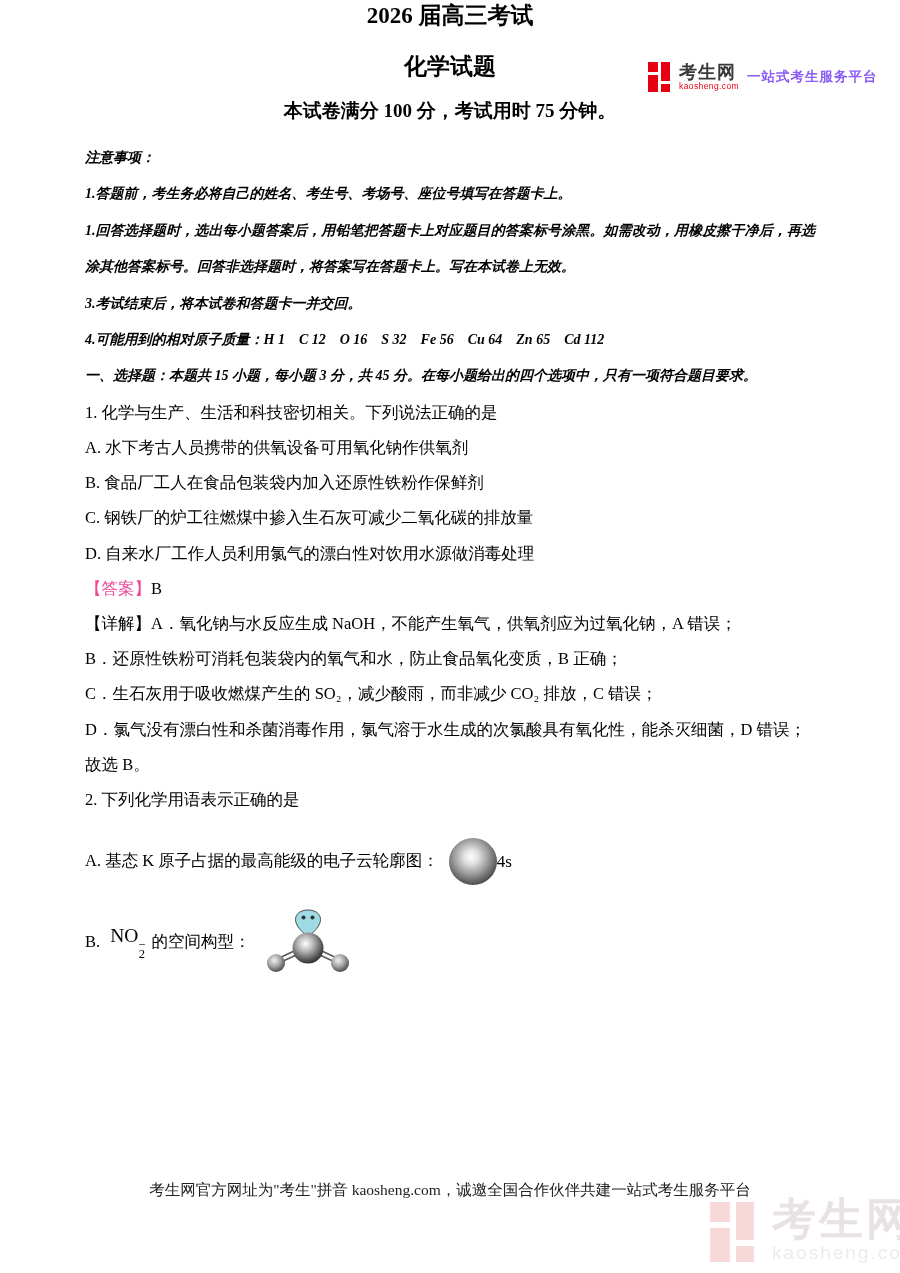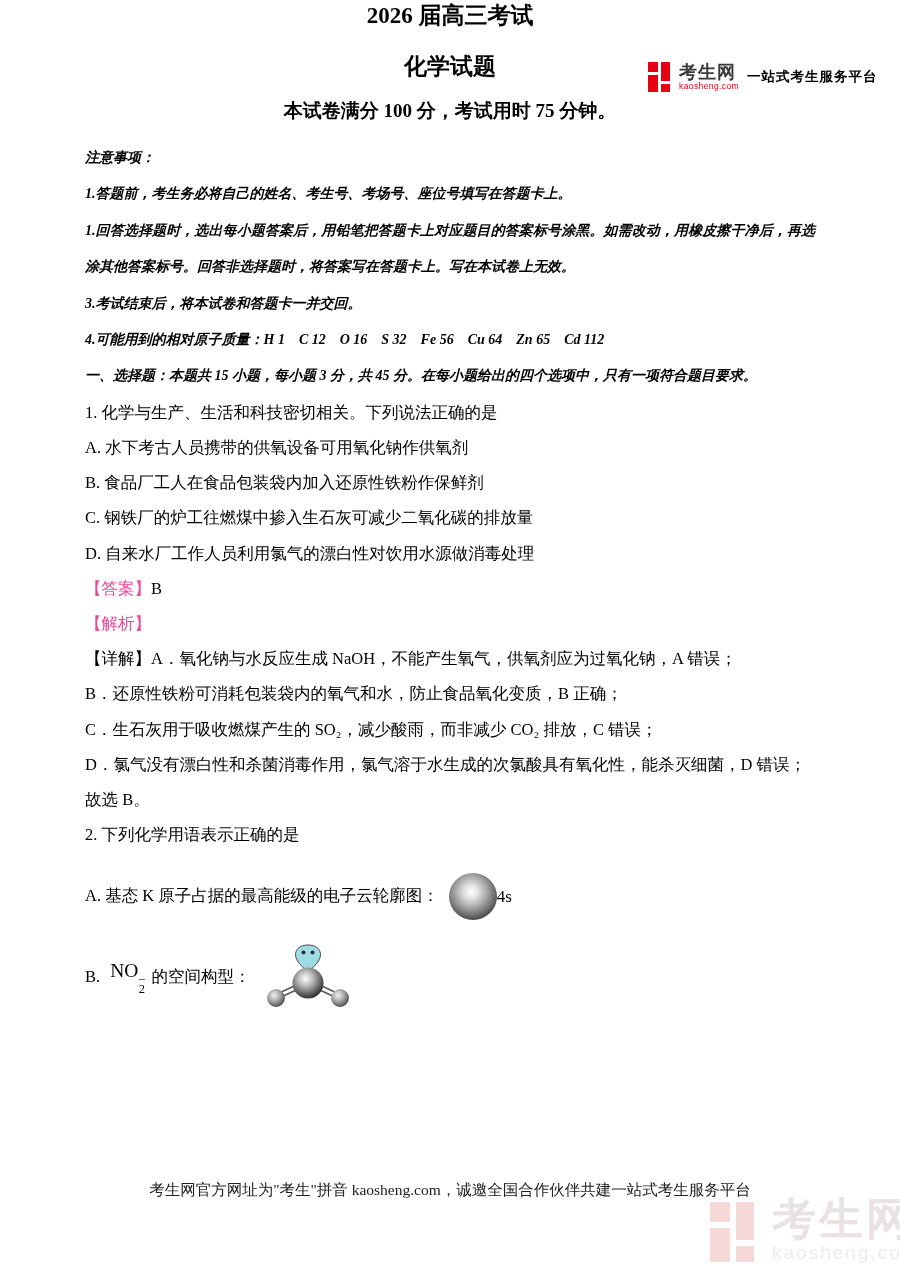--- a/index.html
+++ b/index.html
@@ -14,21 +14,21 @@
   .logo { position:absolute; top:62px; left:648px; display:flex; align-items:center; }
   .logo-mark { position:relative; width:25px; height:30px; flex:0 0 auto; }
   .logo-mark .blk { position:absolute; background:#e60012; }
   .lm-a { left:0;  top:0;   width:10px; height:10px; }
   .lm-b { left:13px; top:0; width:9px;  height:19px; }
   .lm-c { left:0;  top:13px; width:10px; height:17px; }
   .lm-d { left:13px; top:22px; width:9px; height:8px; }
   .logo-textcol { margin-left:6px; display:flex; flex-direction:column; }
   .logo-name { font-family:"Liberation Sans","DejaVu Sans",sans-serif; font-size:18px; font-weight:bold; color:#3a3a3a; line-height:1.05; letter-spacing:1px; }
   .logo-domain { font-family:"Liberation Sans","DejaVu Sans",sans-serif; font-size:8.5px; color:#e60012; letter-spacing:0.4px; }
-  .logo-tagline { margin-left:8px; color:#000000; font-size:13.5px; font-weight:bold; letter-spacing:1px; white-space:nowrap; }
+  .logo-tagline { margin-left:8px; color:#8b5cf6; font-size:13.5px; font-weight:bold; letter-spacing:1px; white-space:nowrap; }
 
   
   .t1 { margin:0; text-align:center; font-size:23px; font-weight:bold; }
   .t2 { margin:20px 0 0 0; text-align:center; font-size:23px; font-weight:bold; }
   .t3 { margin:16px 0 0 0; text-align:center; font-size:19px; font-weight:bold; }
 
   
   .bold-line { margin:0; font-size:14px; font-weight:bold; line-height:36.4px; text-align:justify;font-style:italic; }
   .body-line { margin:0; font-size:16.5px; line-height:35.2px; text-align:justify; }
   .notices { margin-top:16px; }
@@ -99,21 +99,20 @@
       <p class="bold-line">一、选择题：本题共 15 小题，每小题 3 分，共 45 分。在每小题给出的四个选项中，只有一项符合题目要求。</p>
     </div>
 
     <div class="qa">
       <p class="body-line">1. 化学与生产、生活和科技密切相关。下列说法正确的是</p>
       <p class="body-line">A. 水下考古人员携带的供氧设备可用氧化钠作供氧剂</p>
       <p class="body-line">B. 食品厂工人在食品包装袋内加入还原性铁粉作保鲜剂</p>
       <p class="body-line">C. 钢铁厂的炉工往燃煤中掺入生石灰可减少二氧化碳的排放量</p>
       <p class="body-line">D. 自来水厂工作人员利用氯气的漂白性对饮用水源做消毒处理</p>
       <p class="body-line"><span class="blue">【答案】</span><span>B</span></p>
-      <p class="body-line"><span class="blue">【解析】</span></p>
       <p class="body-line">【详解】A．氧化钠与水反应生成 NaOH，不能产生氧气，供氧剂应为过氧化钠，A 错误；</p>
       <p class="body-line">B．还原性铁粉可消耗包装袋内的氧气和水，防止食品氧化变质，B 正确；</p>
       <p class="body-line">C．生石灰用于吸收燃煤产生的 SO₂，减少酸雨，而非减少 CO₂ 排放，C 错误；</p>
       <p class="body-line">D．氯气没有漂白性和杀菌消毒作用，氯气溶于水生成的次氯酸具有氧化性，能杀灭细菌，D 错误；</p>
       <p class="body-line">故选 B。</p>
     </div>
 
     <div class="qa">
       <p class="body-line">2. 下列化学用语表示正确的是</p>
 

